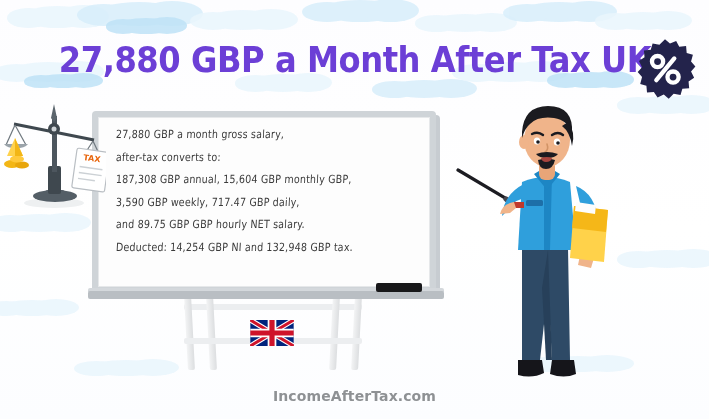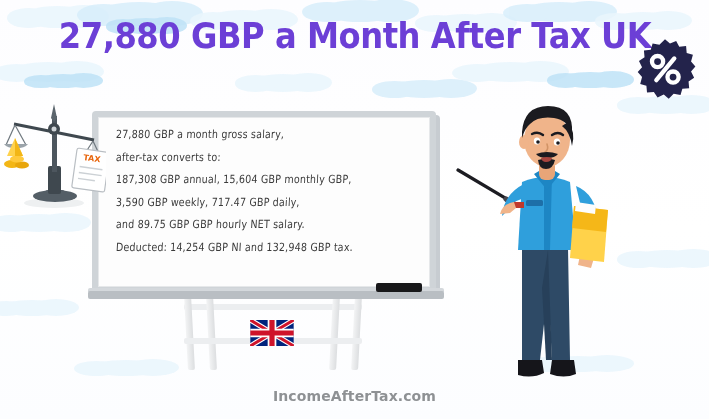--- a/index.html
+++ b/index.html
@@ -42,21 +42,21 @@
     width: 72%; height: 105%;
     right: -24%; bottom: 0%;
   }
   .cloud.pale { background: #eaf6fd; }
   .cloud.deep { background: #bfe3f7; }
 
   
   .title-wrap {
     position: absolute;
     left: 0; right: 0;
-    top: 16px;
+    top: 40px;
     text-align: center;
     z-index: 6;
   }
   .title {
     display: inline-block;
     font-family: "DejaVu Sans", sans-serif;
     font-size: 35px;
     font-weight: bold;
     letter-spacing: -0.5px;
     color: #6c3fd6;

